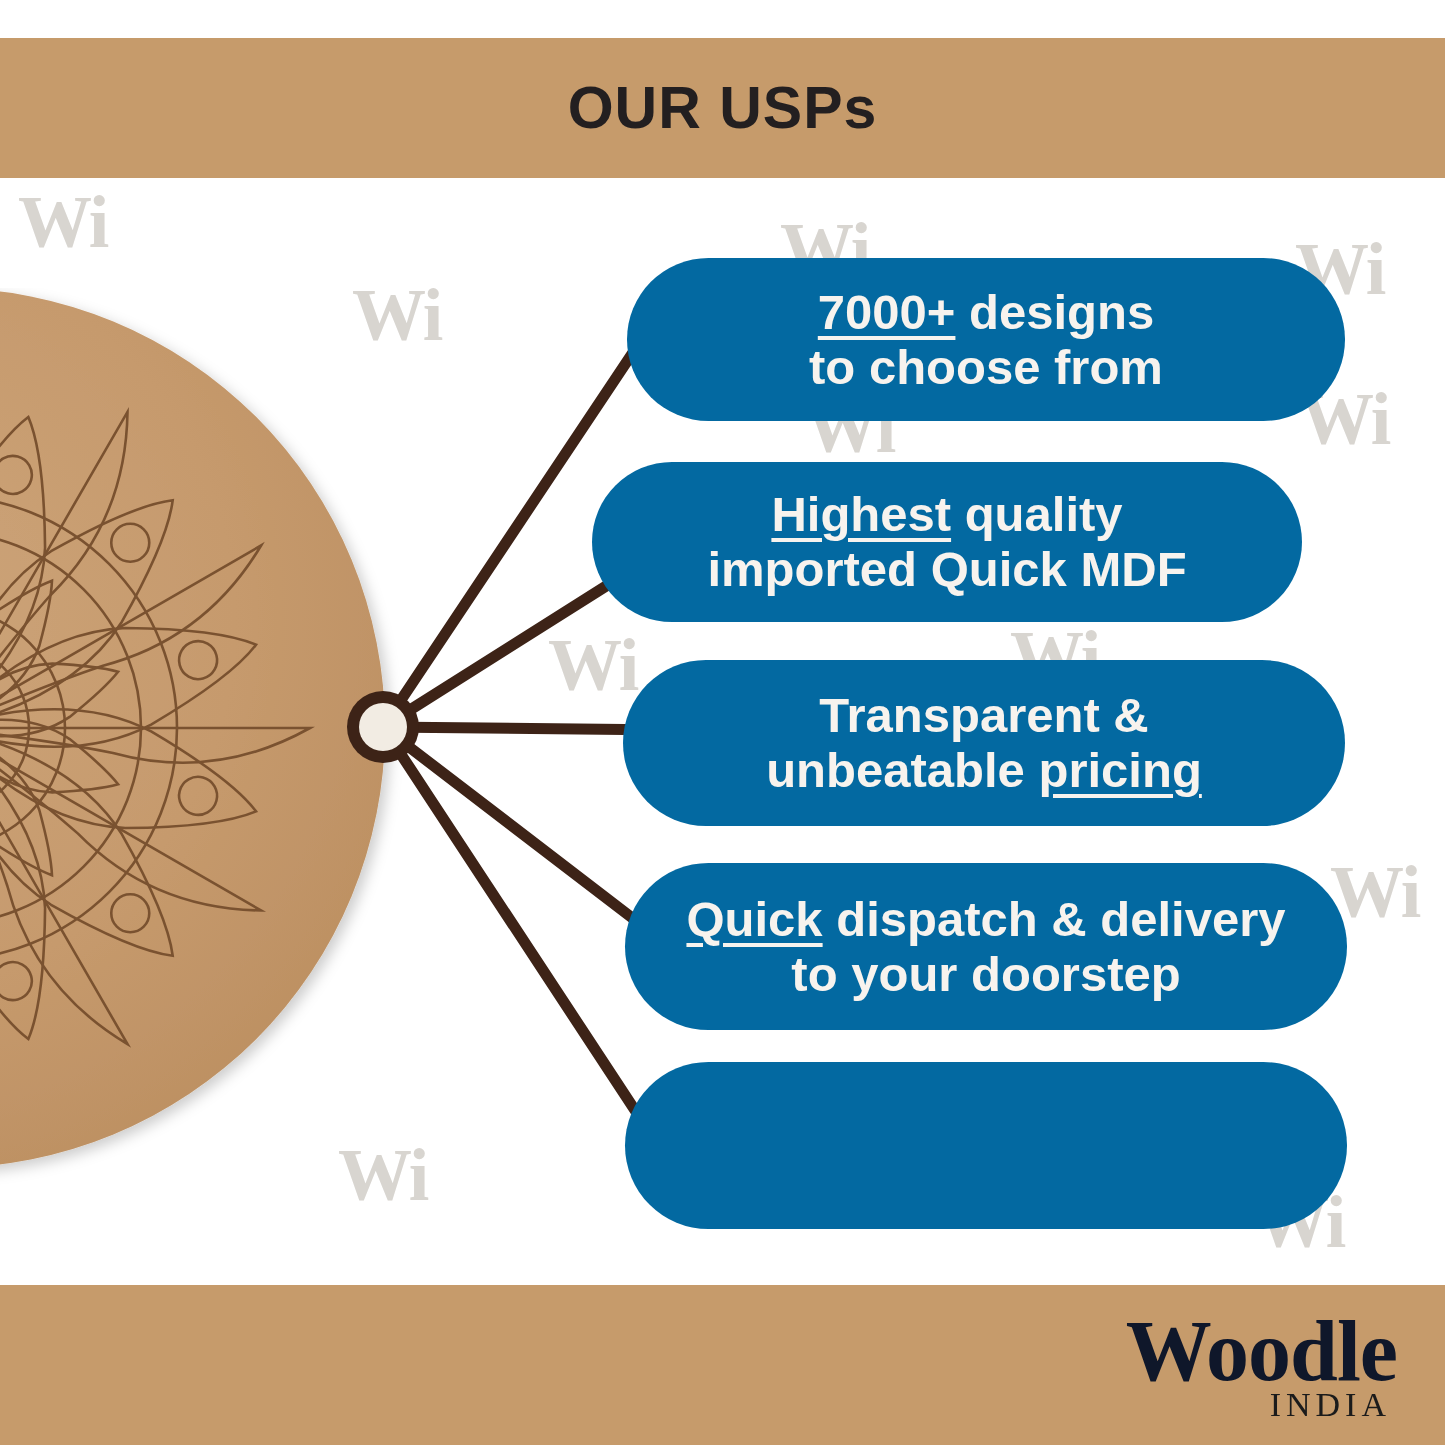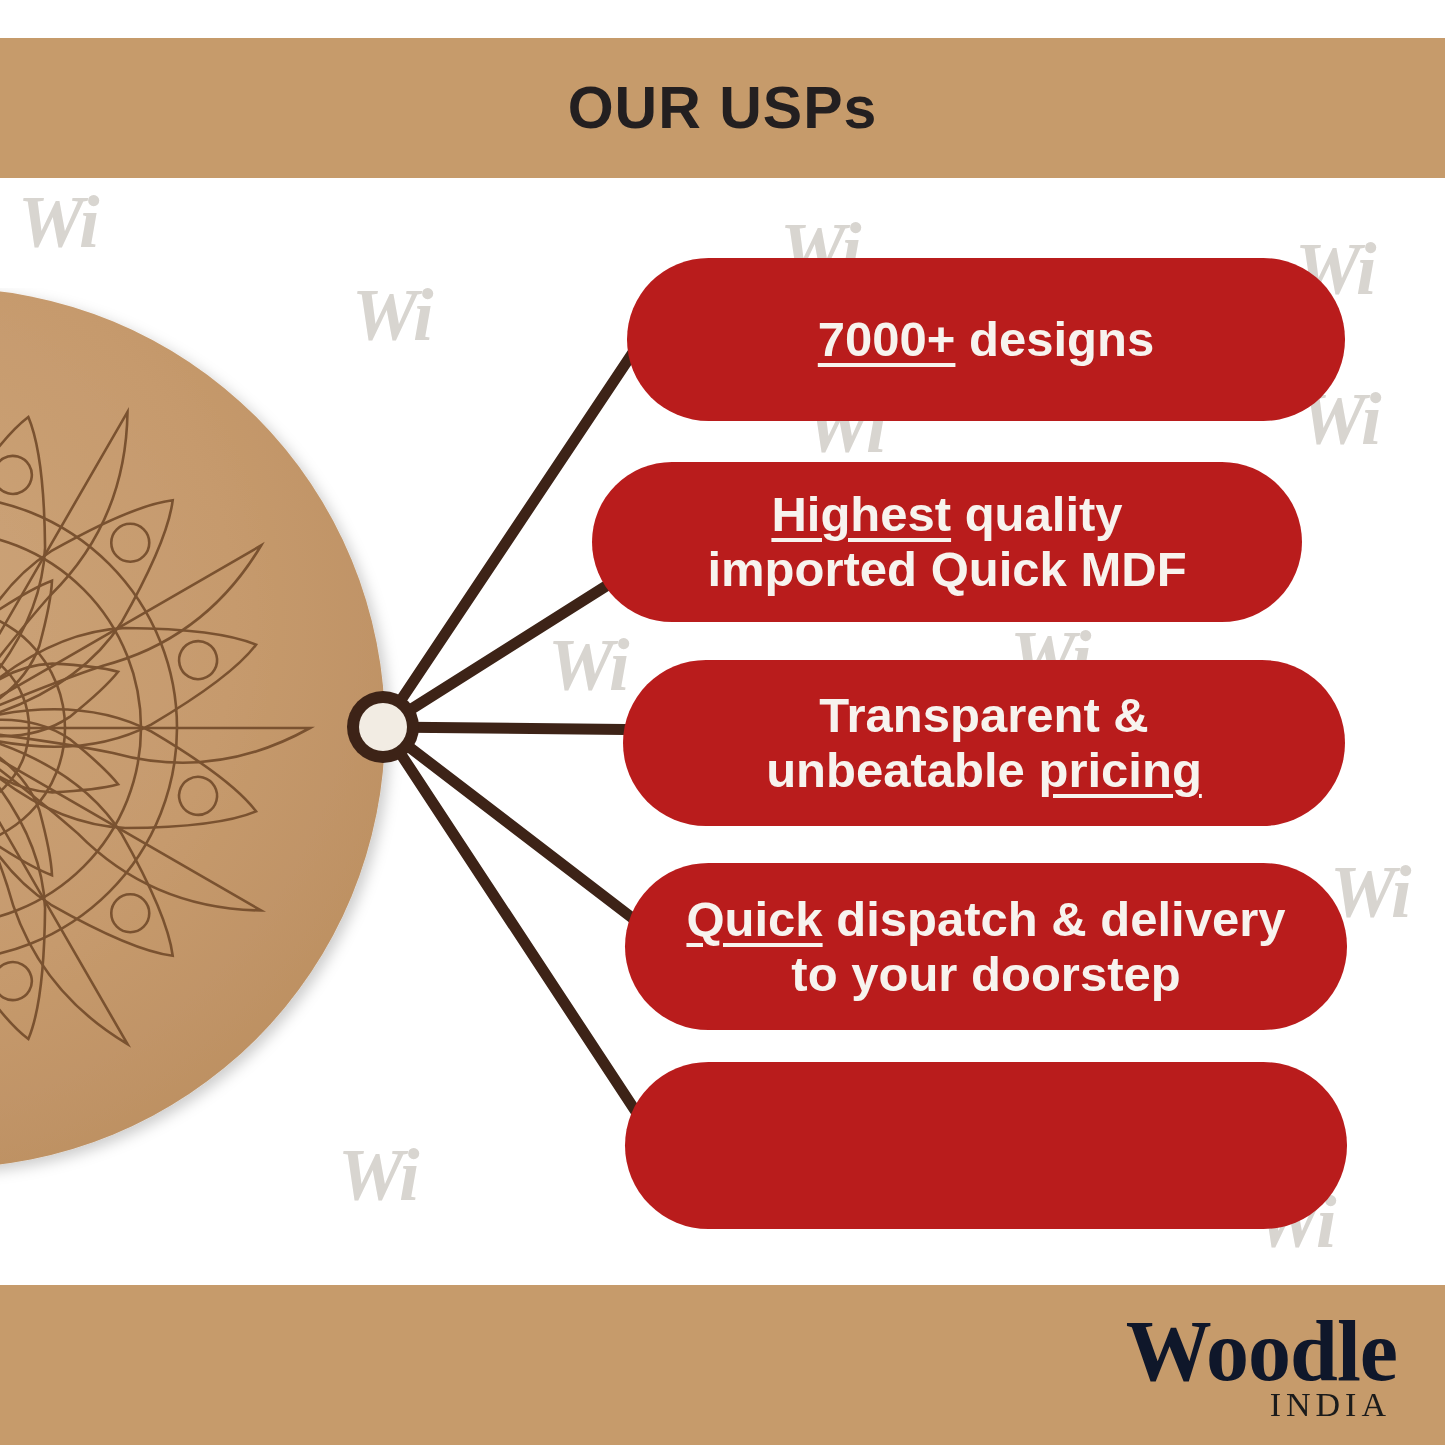--- a/index.html
+++ b/index.html
@@ -15,21 +15,20 @@
     overflow: hidden;
     font-family: "Liberation Sans", sans-serif;
   }
 
   
   .wm-layer {
     position: absolute;
     inset: 0;
     z-index: 1;
     pointer-events: none;
-    font-style: italic;
   }
   .wm {
     position: absolute;
     color: #d8d5d0;
     font-family: "Liberation Serif", serif;
     font-weight: 700;
     font-size: 74px;
     line-height: 1;
     letter-spacing: -2px;
     user-select: none;
@@ -105,21 +104,21 @@
     color: #1b1b1b;
     letter-spacing: 5px;
     display: block;
     margin-top: -6px;
     margin-right: 6px;
   }
 
   
   .pill {
     position: absolute;
-    background: #b91c1c;
+    background: #0369a1;
     border-radius: 999px;
     display: flex;
     flex-direction: column;
     align-items: center;
     justify-content: center;
     z-index: 5;
     box-sizing: border-box;
     padding: 0 26px;
   }
   .pill-line {
@@ -251,20 +250,21 @@
       <line x1="383" y1="727" x2="648" y2="1130"></line>
     </g>
     <circle cx="383" cy="727" r="36" fill="#3d2317"></circle>
     <circle cx="383" cy="727" r="24" fill="#f2ece3"></circle>
   </svg>
 
   <div class="pill" style="left:627px; top:258px; width:718px; height:163px;">
     <div class="pill-line">
       <u>7000+</u><span> designs</span>
     </div>
+    <div class="pill-line">to choose from</div>
   </div>
 
   <div class="pill" style="left:592px; top:462px; width:710px; height:160px;">
     <div class="pill-line">
       <u>Highest</u><span> quality</span>
     </div>
     <div class="pill-line">imported Quick MDF</div>
   </div>
 
   <div class="pill" style="left:623px; top:660px; width:722px; height:166px;">

